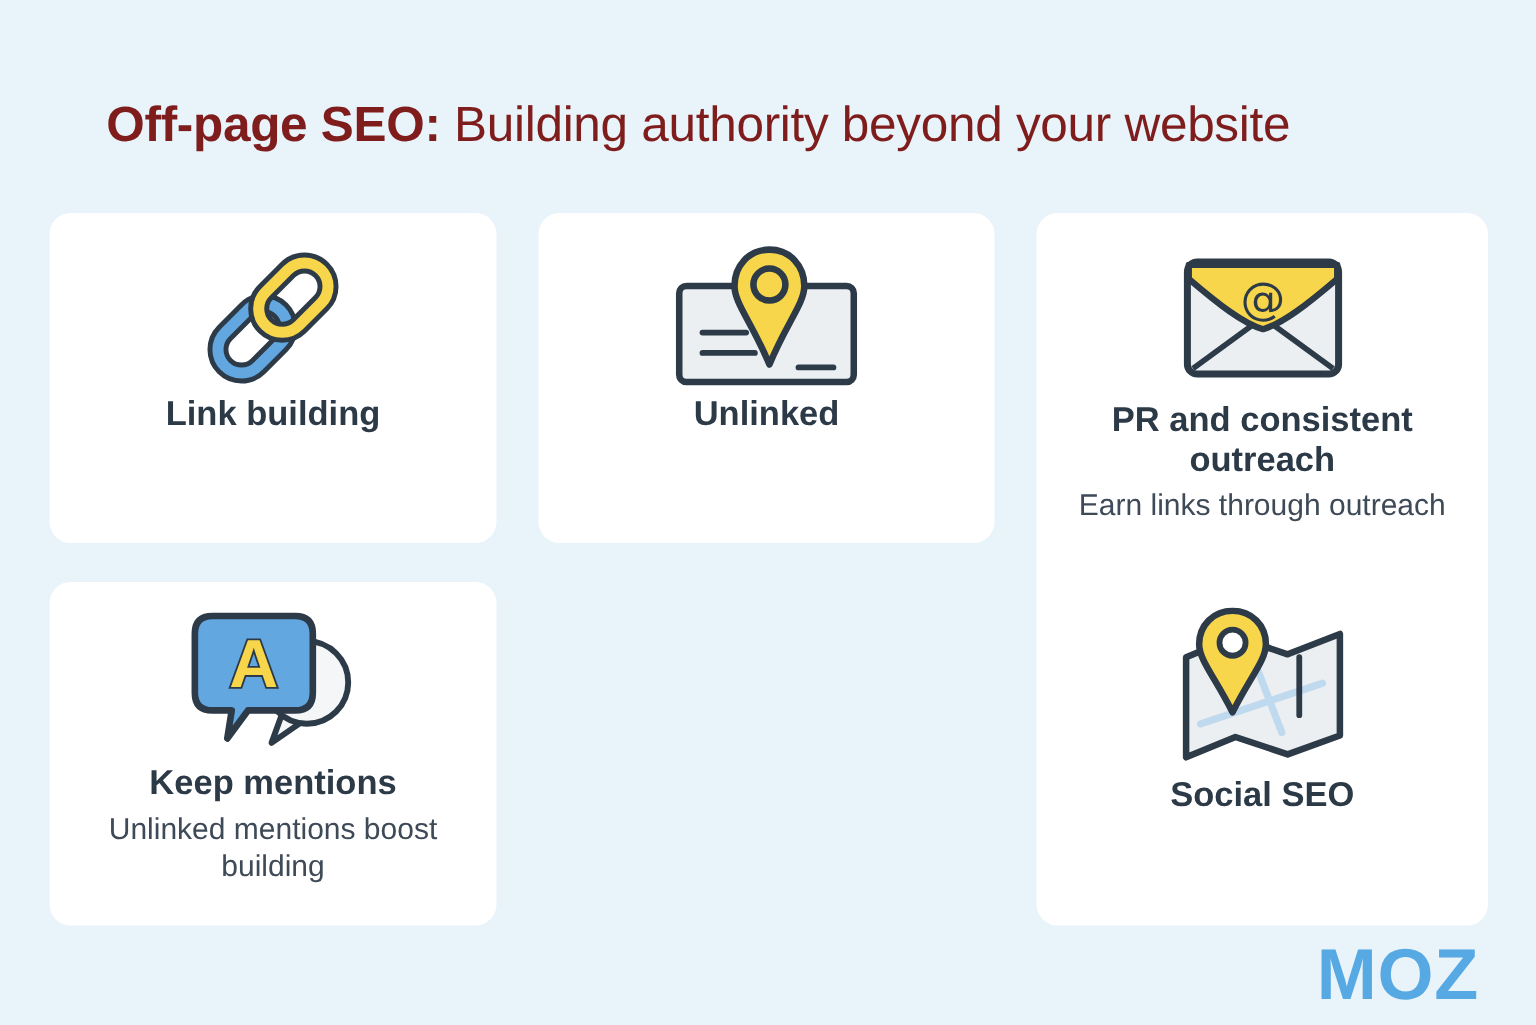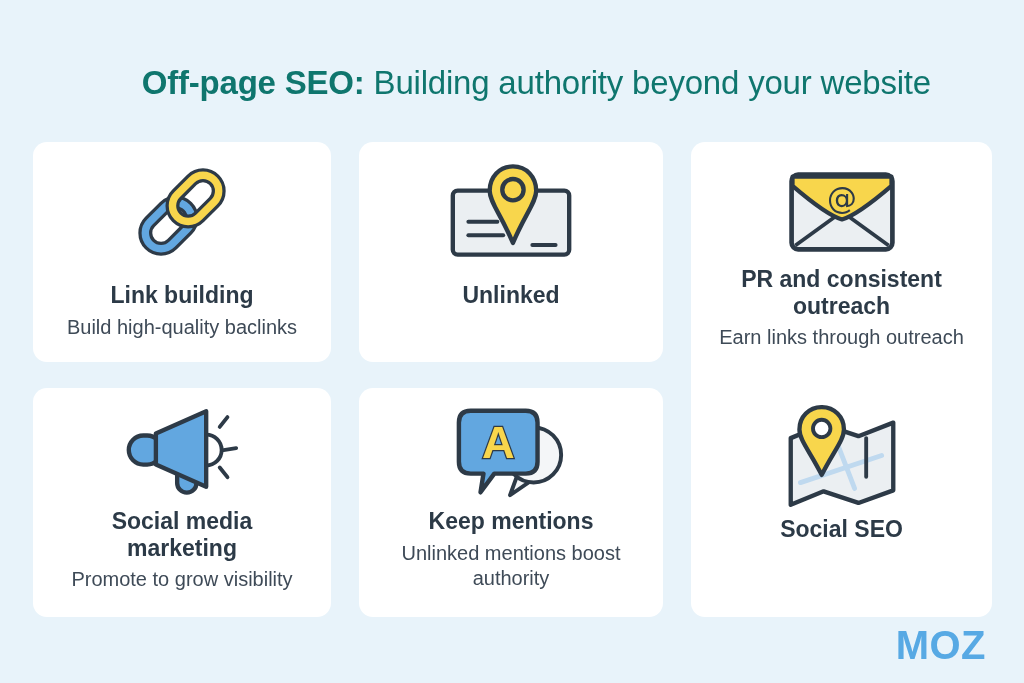--- a/index.html
+++ b/index.html
@@ -6,21 +6,21 @@
   html,body { width:1024px; height:683px; }
   body { font-family:"Liberation Sans", sans-serif; }
 
   .page {
     position:relative; width:1024px; height:683px;
     background:#E8F3FA; overflow:hidden;
   }
 
   .title {
     position:absolute; top:64px; left:0; width:931px;
-    text-align:right; font-size:33px; color:#0f766e;
+    text-align:center; font-size:33px; color:#7f1d1d;
     letter-spacing:-0.2px; white-space:nowrap;
   }
   .title .bold { font-weight:700; }
 
   .grid {
     position:absolute; left:33px; top:142px; width:960px; height:475px;
     display:grid;
     grid-template-columns:298px 304px 301px;
     grid-template-rows:220px 229px;
     column-gap:28px; row-gap:26px;
@@ -38,35 +38,35 @@
   .tall-section.top { height:246px; padding-top:24px; }
   .tall-section.bottom { padding-top:16px; }
 
   .icon-box { display:flex; align-items:center; justify-content:center; }
   .r1 .icon-box { height:96px; }
   .r2 .icon-box { height:98px; }
   .tall-section.top .icon-box { height:92px; }
   .tall-section.bottom .icon-box { height:104px; }
 
   .card-heading {
-    margin-top:22px; font-size:23px; font-weight:700; color:#2C3A47;
+    margin-top:2px; font-size:23px; font-weight:700; color:#2C3A47;
     text-align:center; line-height:1.16;
   }
   .r2 .card-heading, .tall-section .card-heading { margin-top:8px; }
   .card-subtext {
     margin-top:6px; font-size:20px; color:#3E4A57;
     text-align:center; line-height:1.28;
   }
   .hw-240 { max-width:240px; }
   .hw-180 { max-width:180px; }
   .sw-220 { max-width:220px; }
 
   .moz-logo {
     position:absolute; right:38px; top:623px;
-    font-size:40px; font-weight:800; color:#57A9E4;
+    font-size:48px; font-weight:800; color:#57A9E4;
     letter-spacing:0.5px;
   }
 </style>
 </head>
 <body>
 
 <div class="page">
 
   <div class="title">
     <span class="bold">Off-page SEO:</span>
@@ -80,21 +80,20 @@
         <svg width="118" height="96" viewBox="0 0 120 110">
           <g transform="rotate(-45 60 55)">
             <rect x="8" y="37" width="60" height="36" rx="18" fill="none" stroke="#2D3A47" stroke-width="16"></rect>
             <rect x="8" y="37" width="60" height="36" rx="18" fill="none" stroke="#62A7E0" stroke-width="8.5"></rect>
             <rect x="52" y="37" width="60" height="36" rx="18" fill="none" stroke="#2D3A47" stroke-width="16"></rect>
             <rect x="52" y="37" width="60" height="36" rx="18" fill="none" stroke="#F8D64C" stroke-width="8.5"></rect>
           </g>
         </svg>
       </span>
       <div class="card-heading">Link building</div>
-      <div class="card-subtext">Build high-quality baclinks</div>
     </div>
 
     <div class="card r1">
       <span class="icon-box">
         <svg width="128" height="98" viewBox="0 0 132 100">
           <rect x="6" y="28" width="120" height="66" rx="5" fill="#EBEFF2" stroke="#2D3A47" stroke-width="4.5"></rect>
           <line x1="22" y1="60" x2="52" y2="60" stroke="#2D3A47" stroke-width="4" stroke-linecap="round"></line>
           <line x1="22" y1="74" x2="58" y2="74" stroke="#2D3A47" stroke-width="4" stroke-linecap="round"></line>
           <line x1="88" y1="84" x2="112" y2="84" stroke="#2D3A47" stroke-width="4" stroke-linecap="round"></line>
           <path d="M68 3 C54 3 44 14 44 28 C44 40 56 53 68 82 C80 53 92 40 92 28 C92 14 82 3 68 3 Z" fill="#F8D64C" stroke="#2D3A47" stroke-width="4.5" stroke-linejoin="round"></path>
@@ -128,44 +127,31 @@
             <path d="M86 34 V74" stroke="#2D3A47" stroke-width="4" fill="none" stroke-linecap="round"></path>
             <path d="M40 2 C27 2 17 12 17 25 C17 36 28 48 40 72 C52 48 63 36 63 25 C63 12 53 2 40 2 Z" fill="#F8D64C" stroke="#2D3A47" stroke-width="4.5" stroke-linejoin="round"></path>
             <circle cx="40" cy="24" r="9" fill="#FFFFFF" stroke="#2D3A47" stroke-width="4"></circle>
           </svg>
         </span>
         <div class="card-heading">Social SEO</div>
       </div>
 
     </div>
 
-    <div class="card r2">
-      <span class="icon-box">
-        <svg width="118" height="95" viewBox="0 0 122 95">
-          <path d="M86 30 A16 16 0 0 1 86 62" fill="#FFFFFF" stroke="#2D3A47" stroke-width="4"></path>
-          <rect x="56" y="52" width="20" height="38" rx="10" fill="#62A7E0" stroke="#2D3A47" stroke-width="4.5"></rect>
-          <rect x="6" y="31" width="34" height="30" rx="15" fill="#62A7E0" stroke="#2D3A47" stroke-width="4.5"></rect>
-          <path d="M34 29 L86 6 L86 84 L34 61 Z" fill="#62A7E0" stroke="#2D3A47" stroke-width="4.5" stroke-linejoin="round"></path>
-          <path d="M100 22 L108 12 M104 46 L117 44 M100 64 L108 74" fill="none" stroke="#2D3A47" stroke-width="4" stroke-linecap="round"></path>
-        </svg>
-      </span>
-      <div class="card-heading hw-180">Social media marketing</div>
-      <div class="card-subtext">Promote to grow visibility</div>
-    </div>
 
     <div class="card r2">
       <span class="icon-box">
         <svg width="116" height="95" viewBox="0 0 118 95">
           <path d="M58 92 L66 70 L84 74 Z" fill="#F4F6F8" stroke="#2D3A47" stroke-width="4" stroke-linejoin="round"></path>
           <circle cx="82" cy="51" r="28" fill="#F4F6F8" stroke="#2D3A47" stroke-width="4"></circle>
           <path d="M18 6 H74 C82 6 86 10 86 18 V58 C86 66 82 70 74 70 H42 L28 89 L31 70 H18 C10 70 6 66 6 58 V18 C6 10 10 6 18 6 Z" fill="#62A7E0" stroke="#2D3A47" stroke-width="4.5" stroke-linejoin="round"></path>
           <text x="46" y="54" text-anchor="middle" font-family="Liberation Sans, sans-serif" font-size="46" font-weight="bold" fill="#F8D64C" stroke="#2D3A47" stroke-width="2.5" paint-order="stroke">A</text>
         </svg>
       </span>
       <div class="card-heading">Keep mentions</div>
-      <div class="card-subtext sw-220">Unlinked mentions boost authority</div>
+      <div class="card-subtext sw-220">Unlinked mentions boost building</div>
     </div>
 
   </div>
 
   <div class="moz-logo">MOZ</div>
 
 </div>
 
 </body></html>

